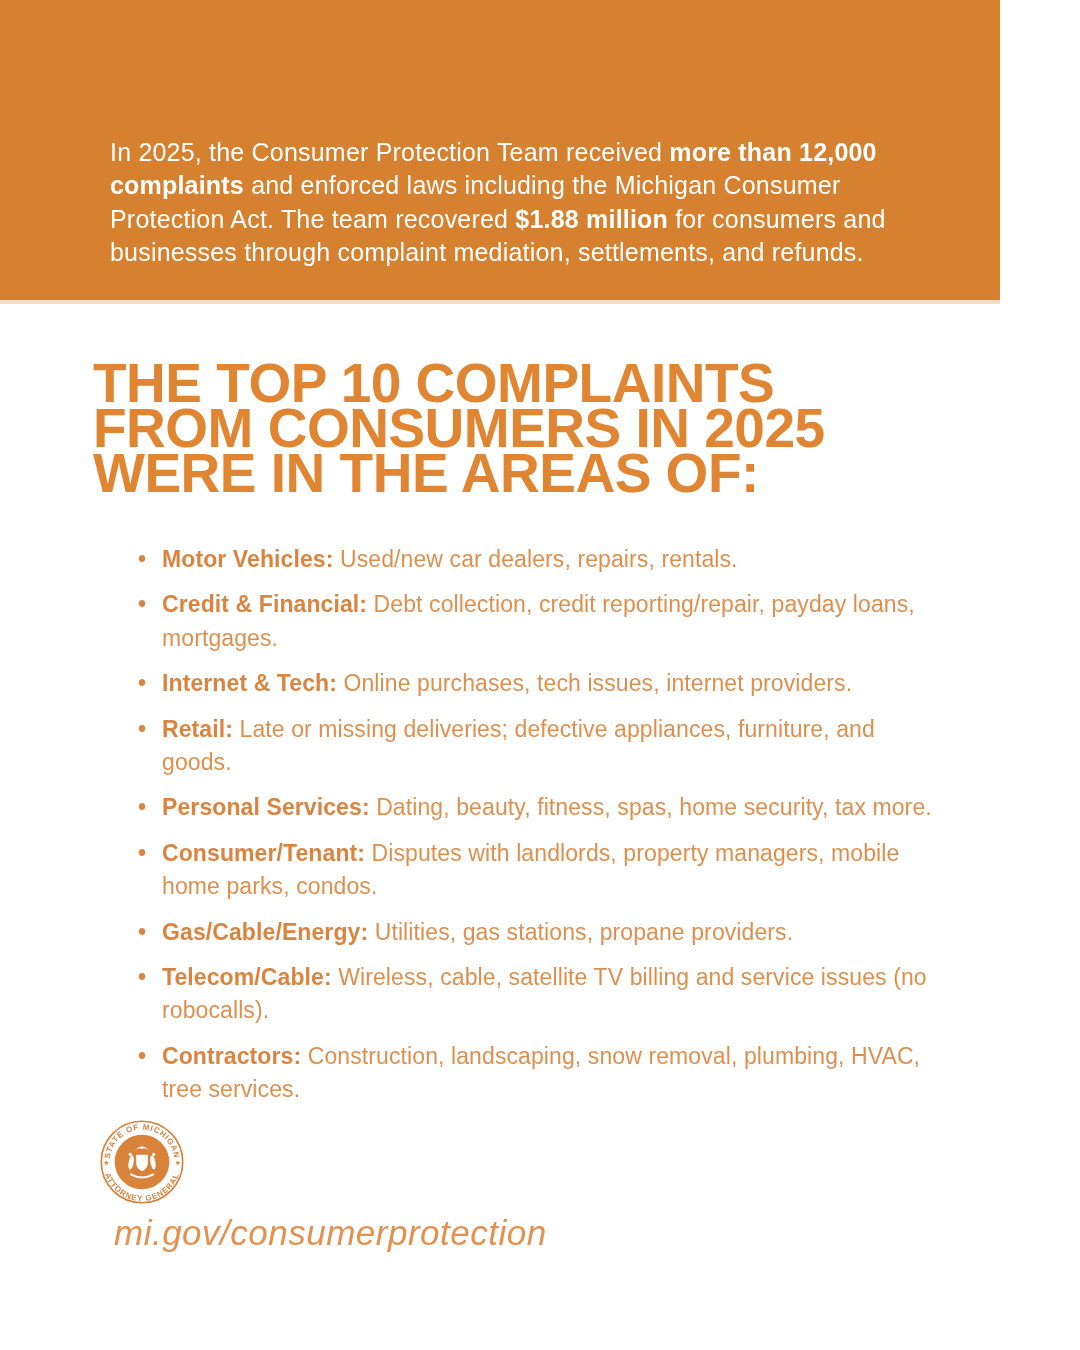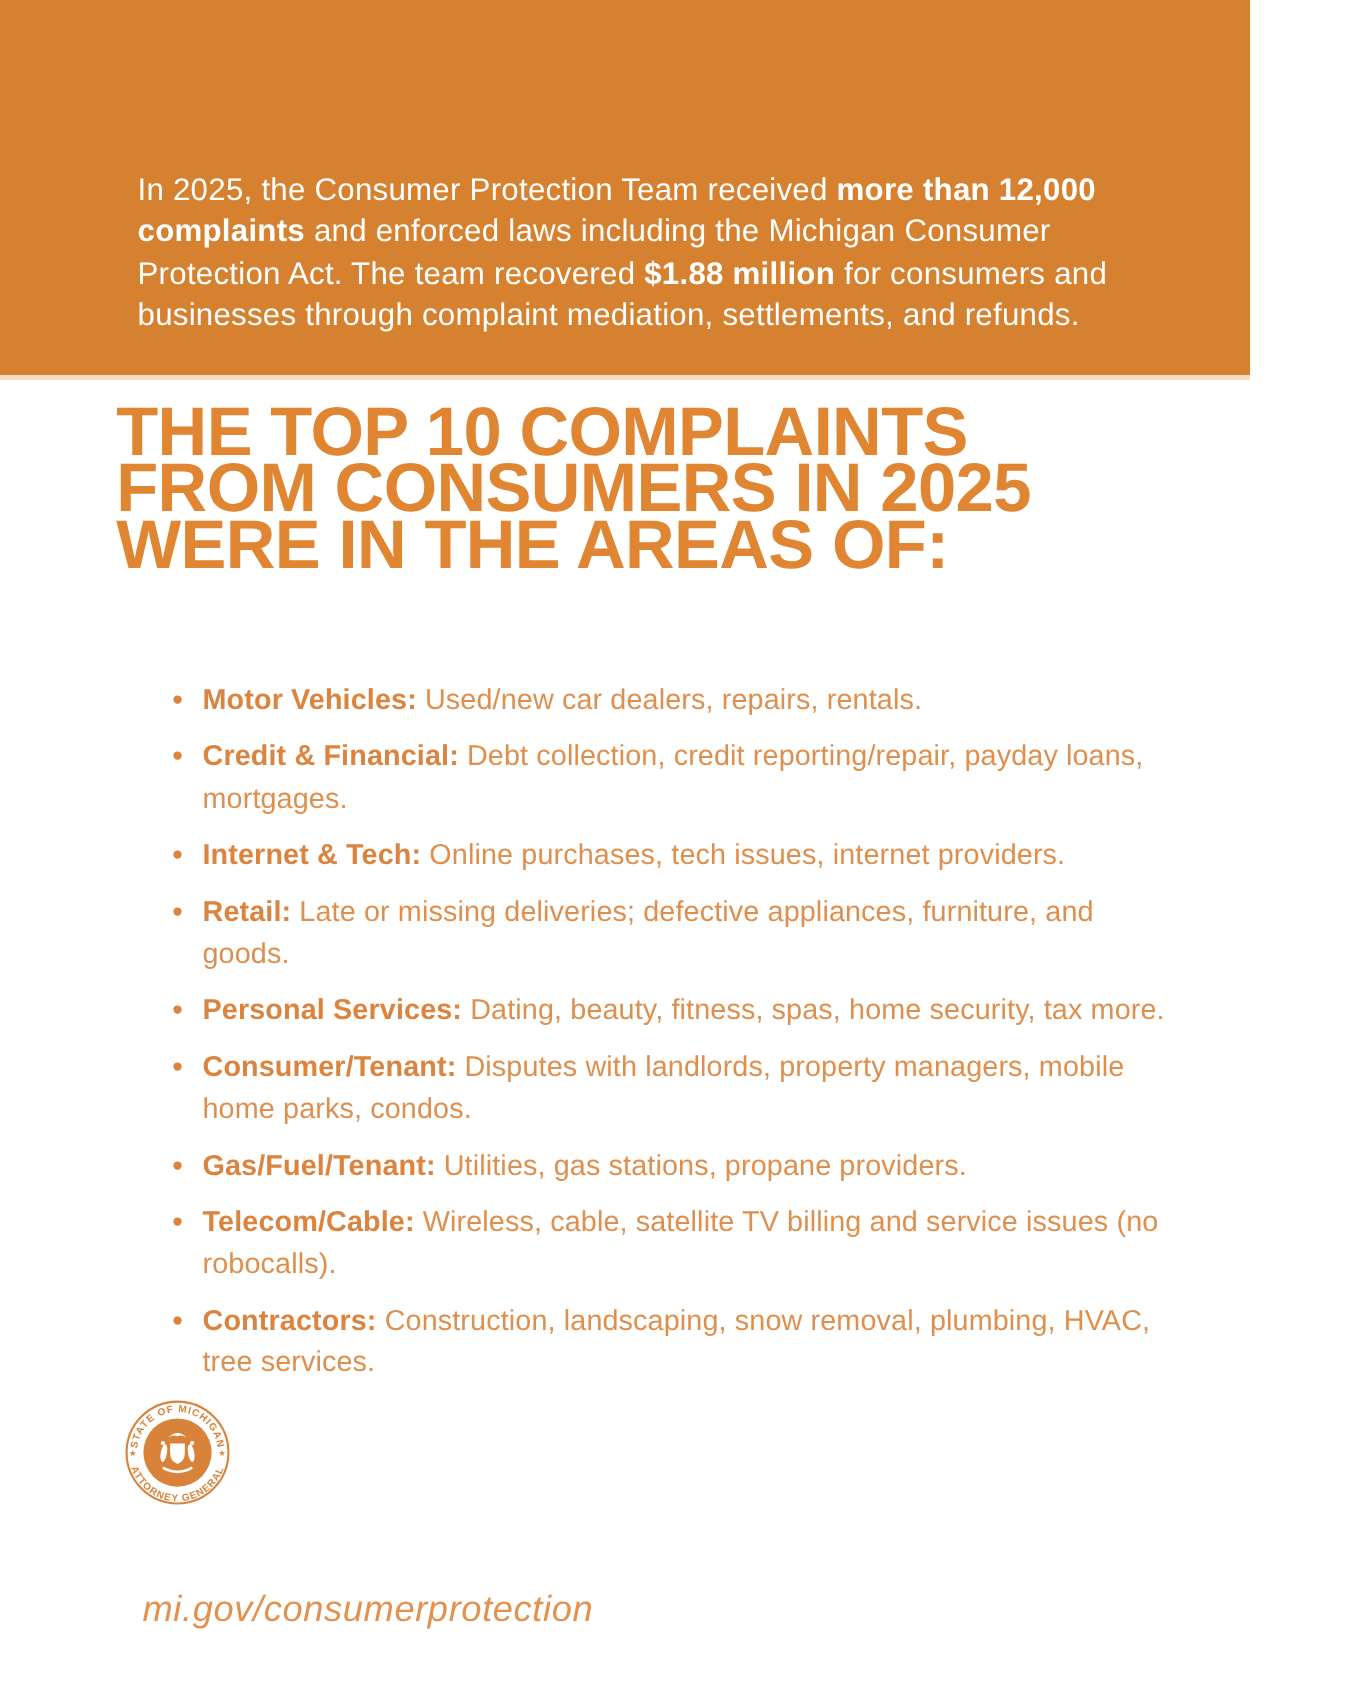--- a/index.html
+++ b/index.html
@@ -43,21 +43,21 @@
     line-height: 33.4px;
     font-weight: 400;
     letter-spacing: 0.2px;
   }
   .banner-paragraph strong { font-weight: 700; }
 
   
   .heading {
     position: absolute;
     left: 93px;
-    top: 323px;
+    top: 361px;
     color: var(--heading-color, #e08531);
     font-size: 55px;
     line-height: 45px;
     font-weight: 700;
     letter-spacing: -0.5px;
   }
 
   
   .complaints {
     position: absolute;
@@ -111,23 +111,23 @@
   .seal-star {
     fill: var(--seal-color, #d8823a);
     font-size: 8px;
     font-family: "DejaVu Sans", sans-serif;
   }
 
   
   .footer-url {
     position: absolute;
     left: 114px;
-    top: 1272px;
+    top: 1213px;
     color: var(--footer-color, #e2924e);
-    font-size: 29px;
+    font-size: 35px;
     font-style: italic;
     font-weight: 400;
     letter-spacing: 0.5px;
   }
 </style>
 </head>
 <body>
 
 <div class="page">
 
@@ -141,21 +141,21 @@
     <div>WERE IN THE AREAS OF:</div>
   </div>
 
   <ul class="complaints">
       <li><strong>Motor Vehicles:</strong><span> Used/new car dealers, repairs, rentals.</span></li>
       <li><strong>Credit &amp; Financial:</strong><span> Debt collection, credit reporting/repair, payday loans, mortgages.</span></li>
       <li><strong>Internet &amp; Tech:</strong><span> Online purchases, tech issues, internet providers.</span></li>
       <li><strong>Retail:</strong><span> Late or missing deliveries; defective appliances, furniture, and goods.</span></li>
       <li><strong>Personal Services:</strong><span> Dating, beauty, fitness, spas, home security, tax more.</span></li>
       <li><strong>Consumer/Tenant:</strong><span> Disputes with landlords, property managers, mobile home parks, condos.</span></li>
-      <li><strong>Gas/Fuel/Tenant:</strong><span> Utilities, gas stations, propane providers.</span></li>
+      <li><strong>Gas/Cable/Energy:</strong><span> Utilities, gas stations, propane providers.</span></li>
       <li><strong>Telecom/Cable:</strong><span> Wireless, cable, satellite TV billing and service issues (no robocalls).</span></li>
       <li><strong>Contractors:</strong><span> Construction, landscaping, snow removal, plumbing, HVAC, tree services.</span></li>
     </ul>
 
   <svg class="seal" viewBox="0 0 100 100" aria-hidden="true">
     <defs>
       <path id="arc-top" d="M 11.5,50 a 38.5,38.5 0 0 1 77,0"></path>
       <path id="arc-bottom" d="M 3.5,50 a 46.5,46.5 0 0 0 93,0"></path>
     </defs>
     <circle class="seal-stroke" cx="50" cy="50" r="48.5" stroke-width="2"></circle>

